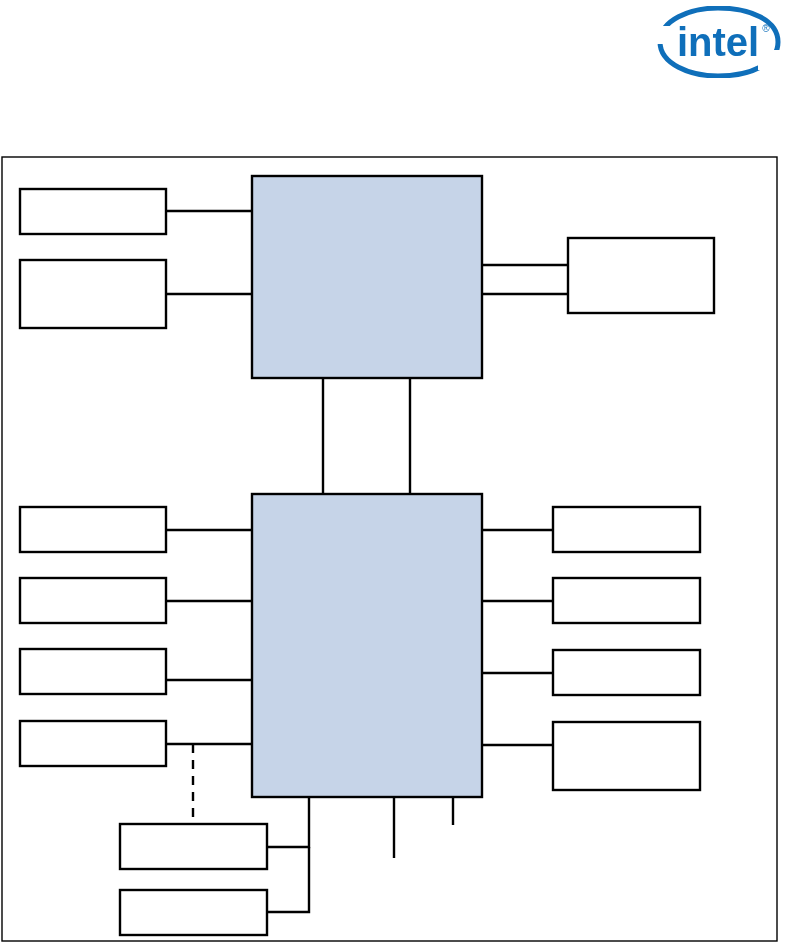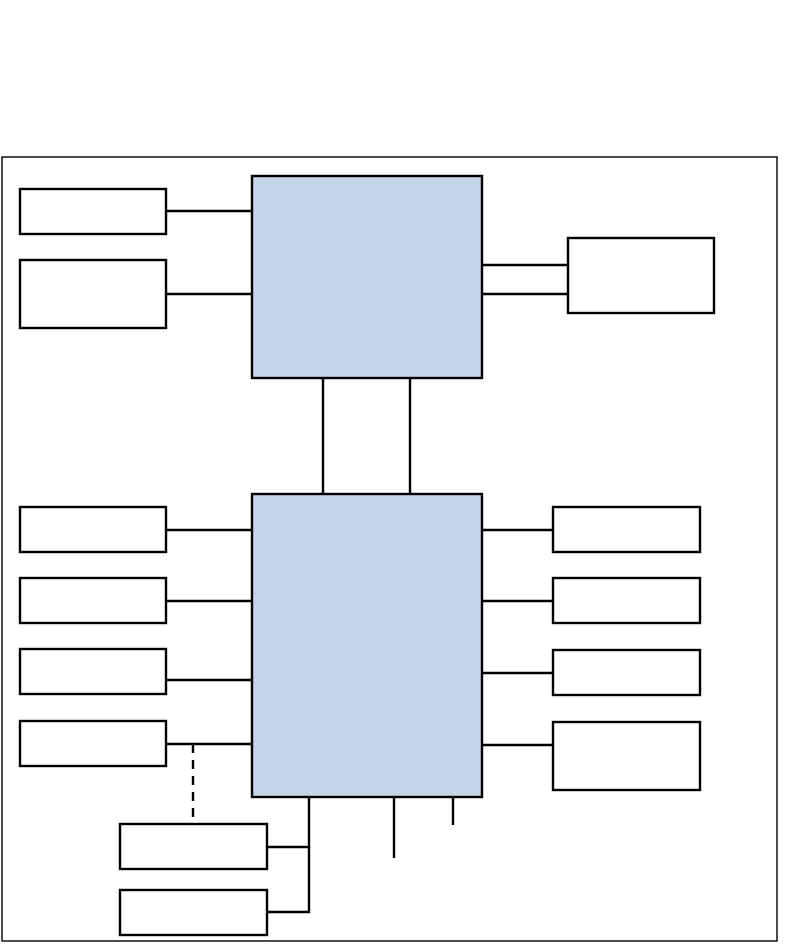--- a/index.html
+++ b/index.html
@@ -35,20 +35,32 @@
     top: 0;
     width: 794px;
     height: 948px;
   }
 </style>
 </head>
 <body>
 
 <div id="page">
 
+  <div id="brand-logo">
+    <svg viewBox="0 0 146 72" width="146" height="72" xmlns="http://www.w3.org/2000/svg" aria-label="intel">
+
+      <path d="M 20 36 C 20 14, 50 2, 78 2 C 110 2, 138 14, 138 36 C 138 58, 110 70, 78 70 C 50 70, 20 58, 20 36 Z" fill="none" stroke="#0f6fba" stroke-width="5"></path>
+
+      <rect x="0" y="20" width="30" height="18" fill="#ffffff"></rect>
+      <rect x="118" y="44" width="30" height="20" fill="#ffffff"></rect>
+
+      <text x="78" y="50" font-family="'Liberation Sans', sans-serif" font-size="40" font-weight="bold" fill="#0f6fba" text-anchor="middle">intel</text>
+      <text x="126" y="26" font-family="'Liberation Sans', sans-serif" font-size="10" fill="#0f6fba" text-anchor="middle">®</text>
+    </svg>
+  </div>
 
   <svg id="diagram-svg" viewBox="0 0 794 948" xmlns="http://www.w3.org/2000/svg">
     <g id="frame-layer">
         <rect x="2" y="157" width="775" height="784" fill="none" stroke="#000000" stroke-width="1.4"></rect>
       </g>
     <g id="connector-layer">
         <polyline points="166,211 252,211" fill="none" stroke="#000000" stroke-width="2.4" stroke-linecap="butt" stroke-linejoin="miter"></polyline>
         <polyline points="166,294 252,294" fill="none" stroke="#000000" stroke-width="2.4" stroke-linecap="butt" stroke-linejoin="miter"></polyline>
         <polyline points="482,265 568,265" fill="none" stroke="#000000" stroke-width="2.4" stroke-linecap="butt" stroke-linejoin="miter"></polyline>
         <polyline points="482,294 568,294" fill="none" stroke="#000000" stroke-width="2.4" stroke-linecap="butt" stroke-linejoin="miter"></polyline>

